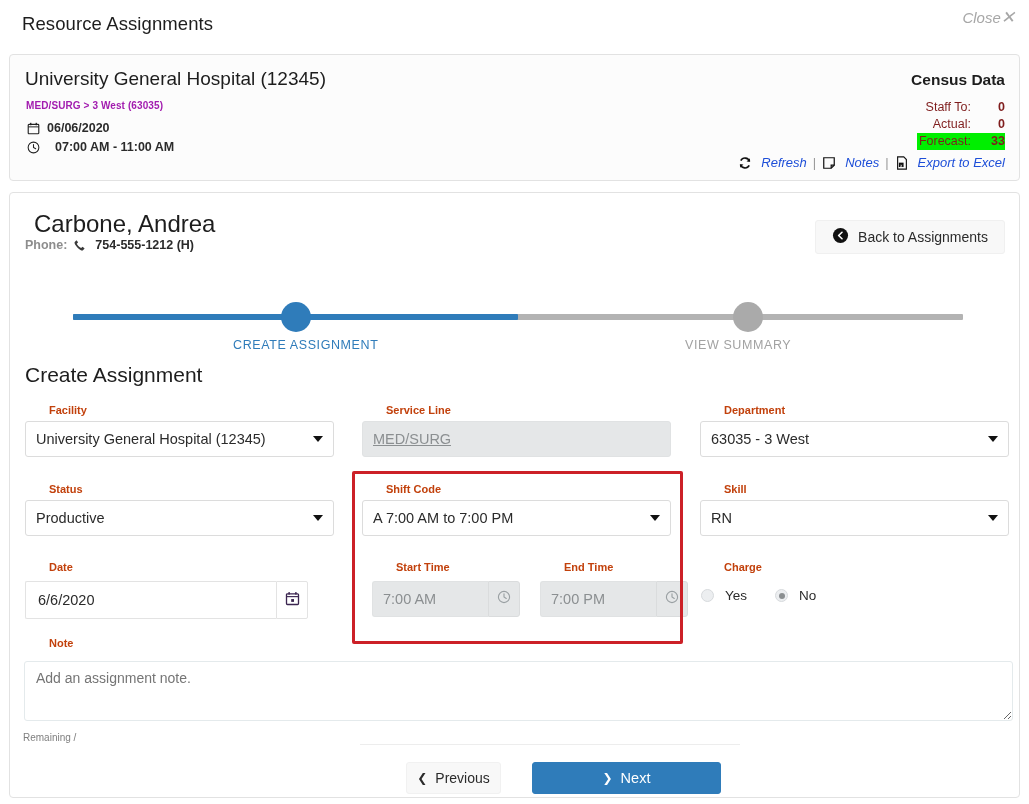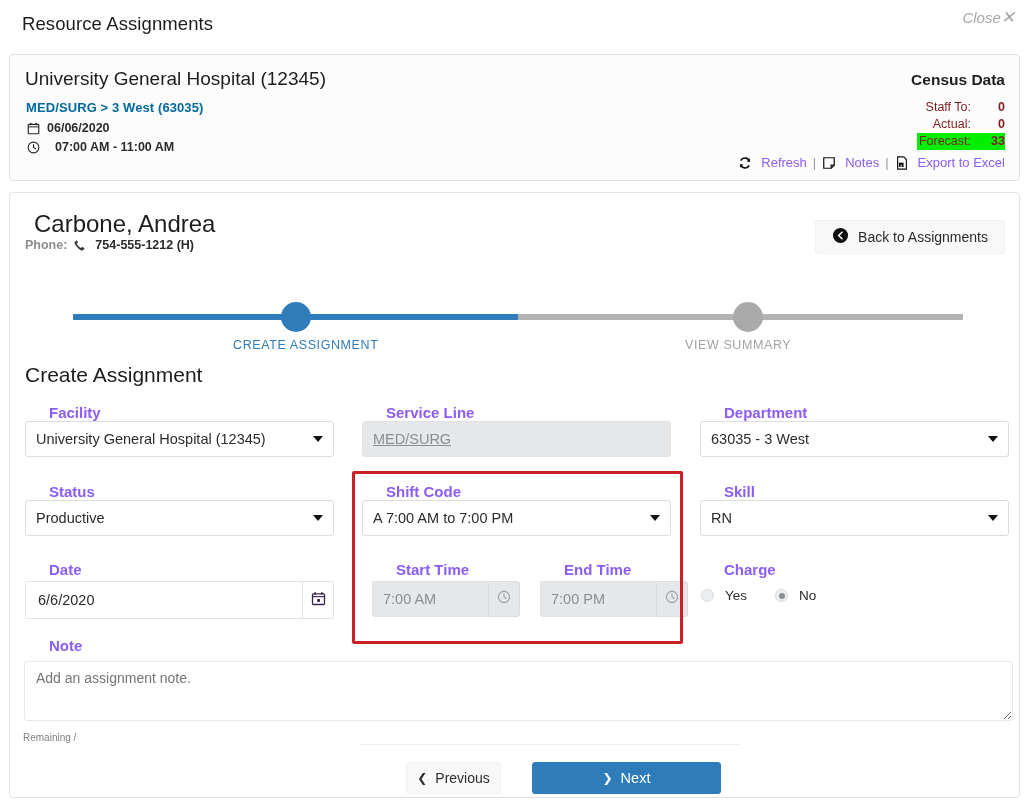--- a/index.html
+++ b/index.html
@@ -38,21 +38,21 @@
     border-radius: 4px;
   }
   .card-top { left: 9px; top: 54px; width: 1011px; height: 127px; }
 
   .fac-name {
     position: absolute; left: 15px; top: 13px;
     font-size: 19px; color: #1d1d1d; font-weight: 400;
   }
   .breadcrumb-line {
     position: absolute; left: 16px; top: 45px;
-    font-size: 13px; color: #0369a1; font-weight: bold;
+    font-size: 10px; color: #a21caf; font-weight: bold;
     letter-spacing: 0.1px;
   }
   .meta-row {
     position: absolute; left: 16px;
     font-size: 12.5px; color: #2b2b2b; font-weight: bold;
     display: flex; align-items: center; gap: 7px;
   }
   .meta-date { top: 66px; }
   .meta-time { top: 85px; gap: 15px; }
   .gi { display: inline-flex; width: 14px; height: 14px; align-items: center; justify-content: center; }
@@ -73,21 +73,21 @@
   .crow .lbl { font-weight: normal; }
   .crow .val { font-weight: bold; width: 34px; text-align: right; }
   .crow.hl { background: #00ef00; padding-left: 2px; }
 
   .links-row {
     position: absolute; right: 14px; top: 100px;
     display: flex; align-items: center; gap: 5px;
     font-size: 13px; color: #3a8dc6;
   }
   .links-row .sep { color: #9a9a9a; margin: 0 1px; }
-  .link { color: #8b5cf6; cursor: pointer; }
+  .link { color: #1d4ed8; cursor: pointer; font-style: italic; }
   .link-ico { display: inline-flex; align-items: center; margin-right: 4px; color: #222; }
 
   
   .card-main {
     left: 9px; top: 192px; width: 1011px; height: 606px;
     background: #ffffff;
   }
   .res-name {
     position: absolute; left: 24px; top: 17px;
     font-size: 24px; color: #1d1d1d;
@@ -131,21 +131,21 @@
   .node-lbl.active { left: 160px; color: #2f7cba; }
   .node-lbl.inactive { left: 612px; color: #a2a2a2; }
 
   
   .form-title {
     position: absolute; left: 15px; top: 170px;
     font-size: 21px; color: #1d1d1d;
   }
 
   .fld-label {
-    position: absolute; font-size: 15px; font-weight: bold; color: #8b5cf6; padding-left: 24px;
+    position: absolute; font-size: 11px; font-weight: bold; color: #c2410c; padding-left: 24px;
   }
   .ctl {
     position: absolute; height: 36px;
     border: 1px solid #dcdcdc; border-radius: 3px;
     background: #ffffff; font-size: 14.5px; color: #2b2b2b;
     display: flex; align-items: center; padding: 0 10px;
     cursor: pointer;
   }
   .ctl.disabled {
     background: #e5e7e8; border-color: #e0e2e3; color: #8b8f91; cursor: default; text-decoration: underline;
@@ -385,21 +385,21 @@
       <span class="caret"></span>
     </div>
 
     <div class="fld-label" style="left:690px; top:290px;">Skill</div>
     <div class="ctl" style="left:690px; top:307px; width:309px;">
       <span class="txt">RN</span>
       <span class="caret"></span>
     </div>
 
     <div class="fld-label" style="left:15px; top:368px;">Date</div>
-    <div class="date-ctl" style="left:15px; top:388px; width:309px;justify-content:center;">
+    <div class="date-ctl" style="left:15px; top:388px; width:283px;justify-content:center;">
       <div class="date-box">6/6/2020</div>
       <div class="date-btn">
         <span>
           <svg width="15" height="15" viewBox="0 0 16 16">
             <rect x="1.6" y="3" width="12.8" height="11.4" rx="1" fill="none" stroke="#3b2550" stroke-width="1.4"></rect>
             <rect x="3.6" y="1.2" width="1.6" height="2.6" fill="#3b2550"></rect>
             <rect x="10.8" y="1.2" width="1.6" height="2.6" fill="#3b2550"></rect>
             <rect x="1.6" y="5.4" width="12.8" height="1.2" fill="#3b2550"></rect>
             <rect x="6.6" y="8.6" width="3" height="3" fill="#3b2550"></rect>
           </svg>

